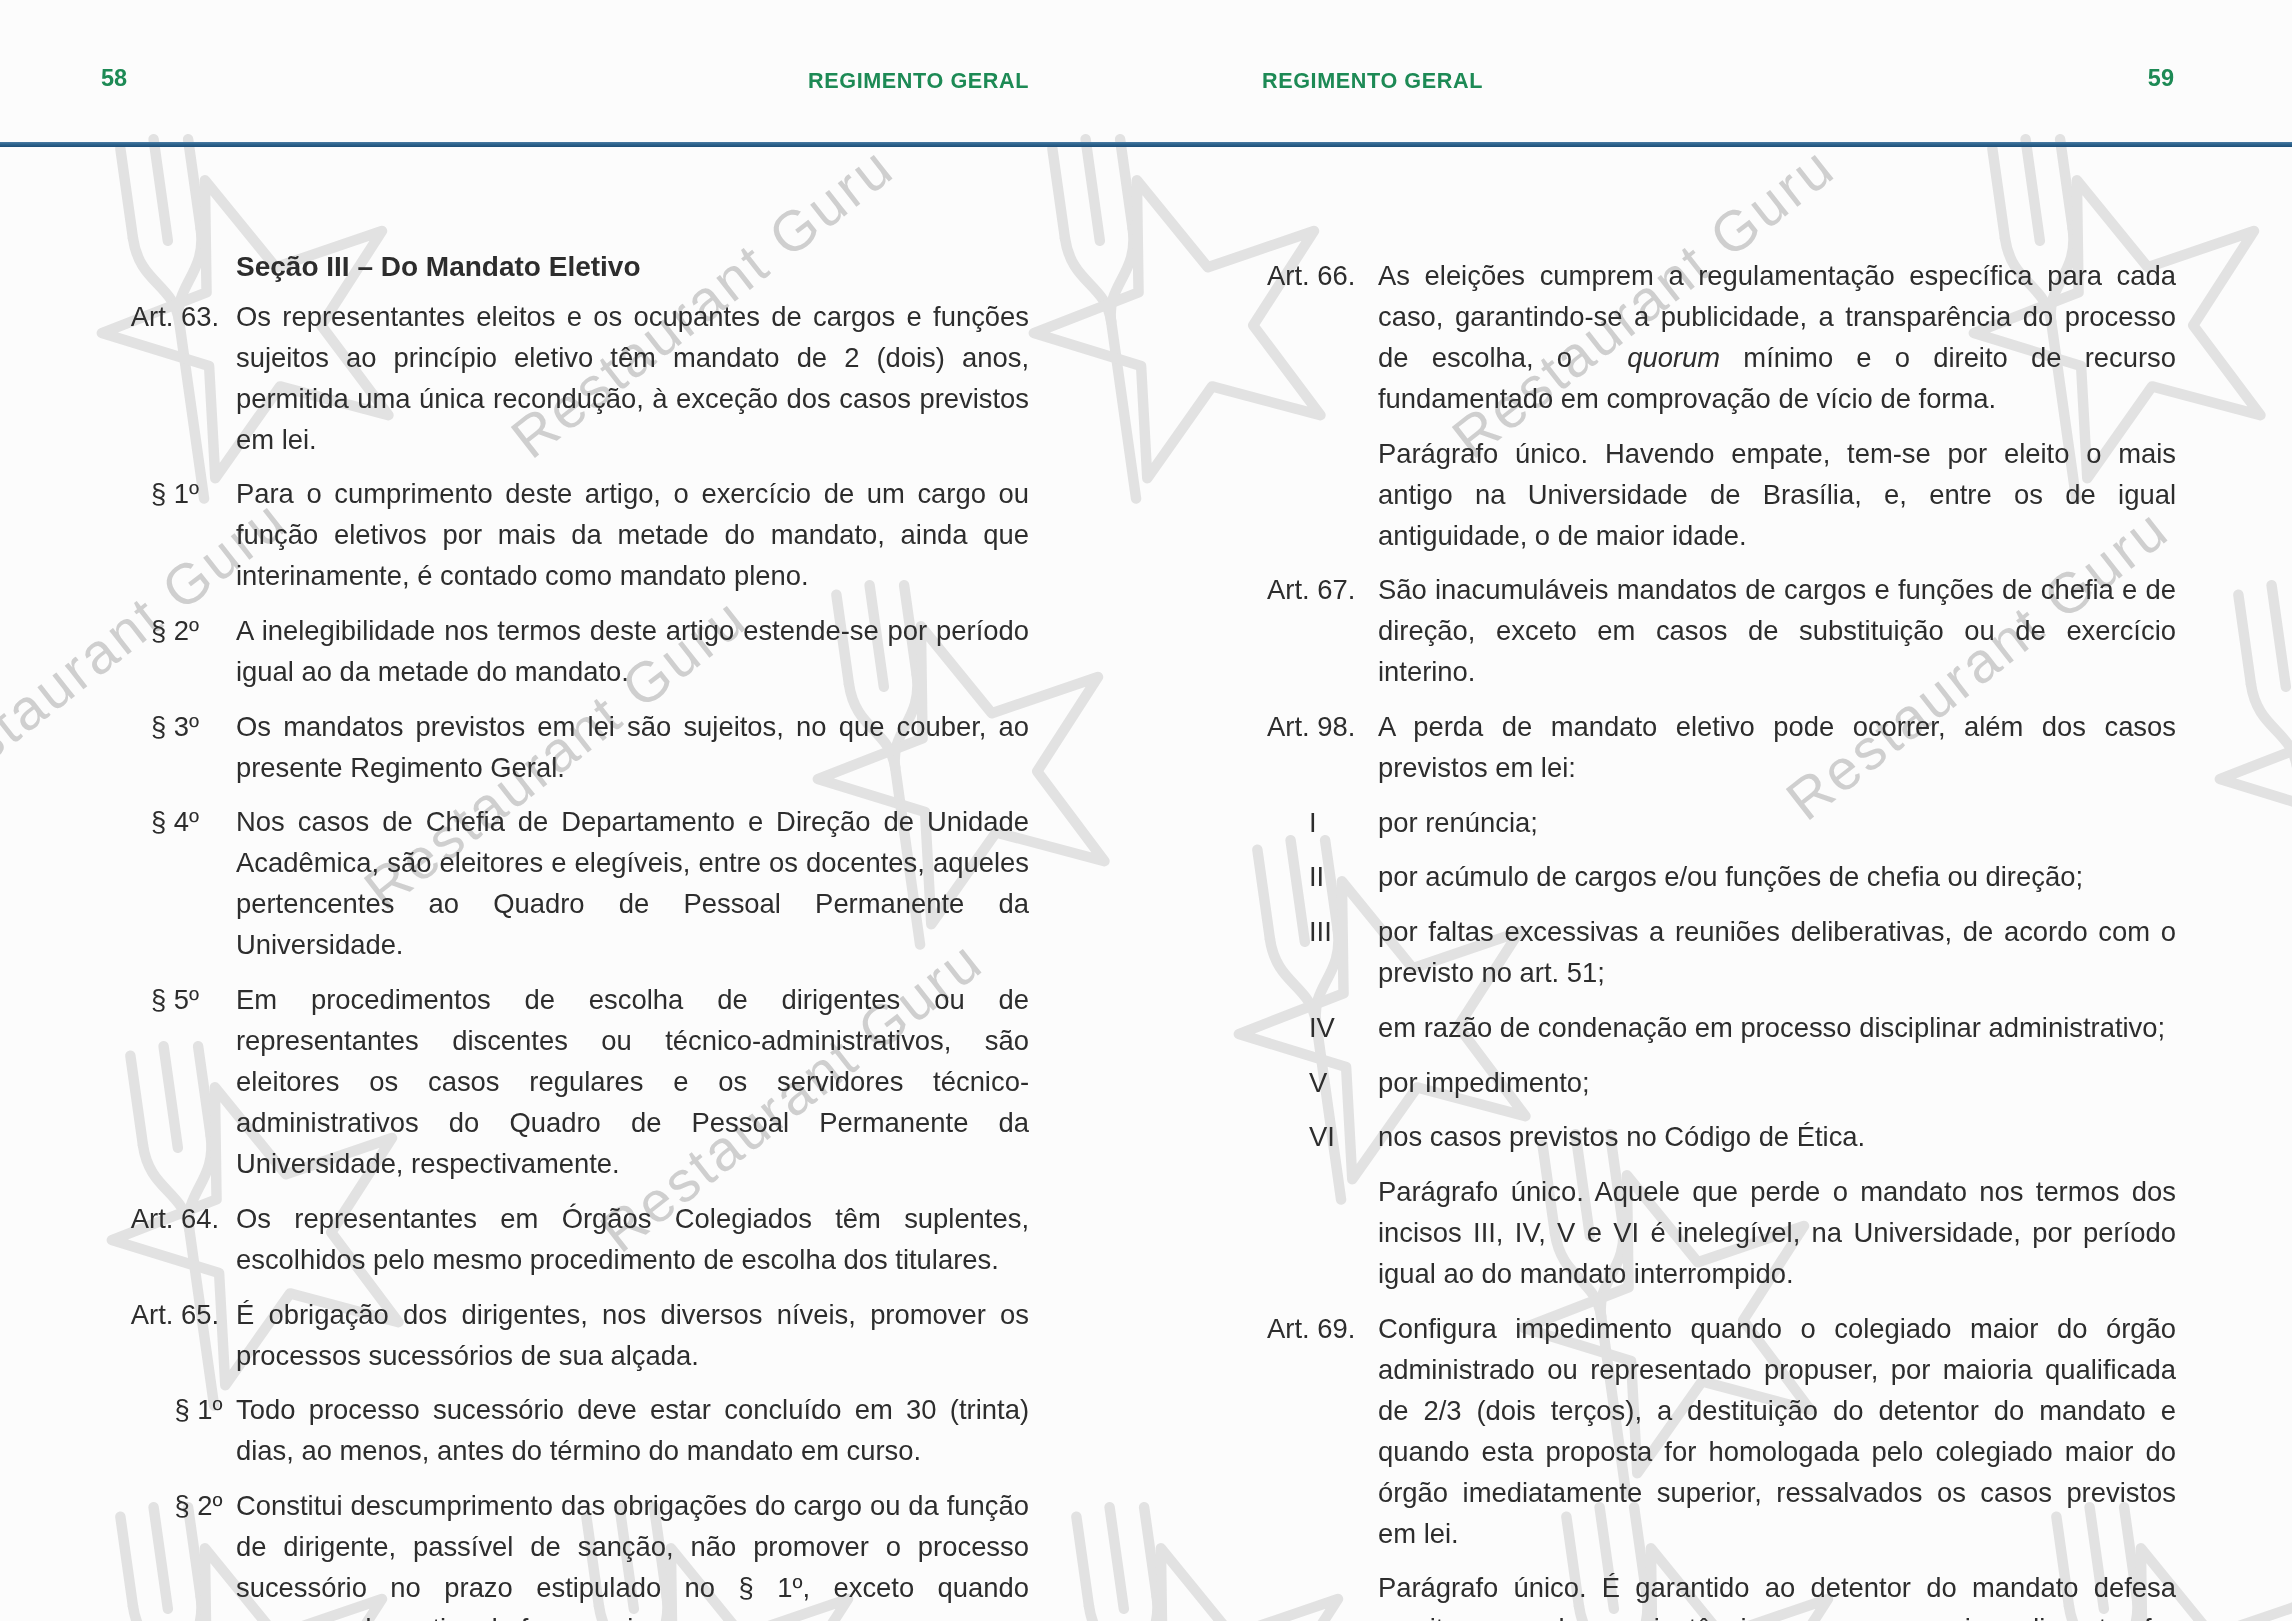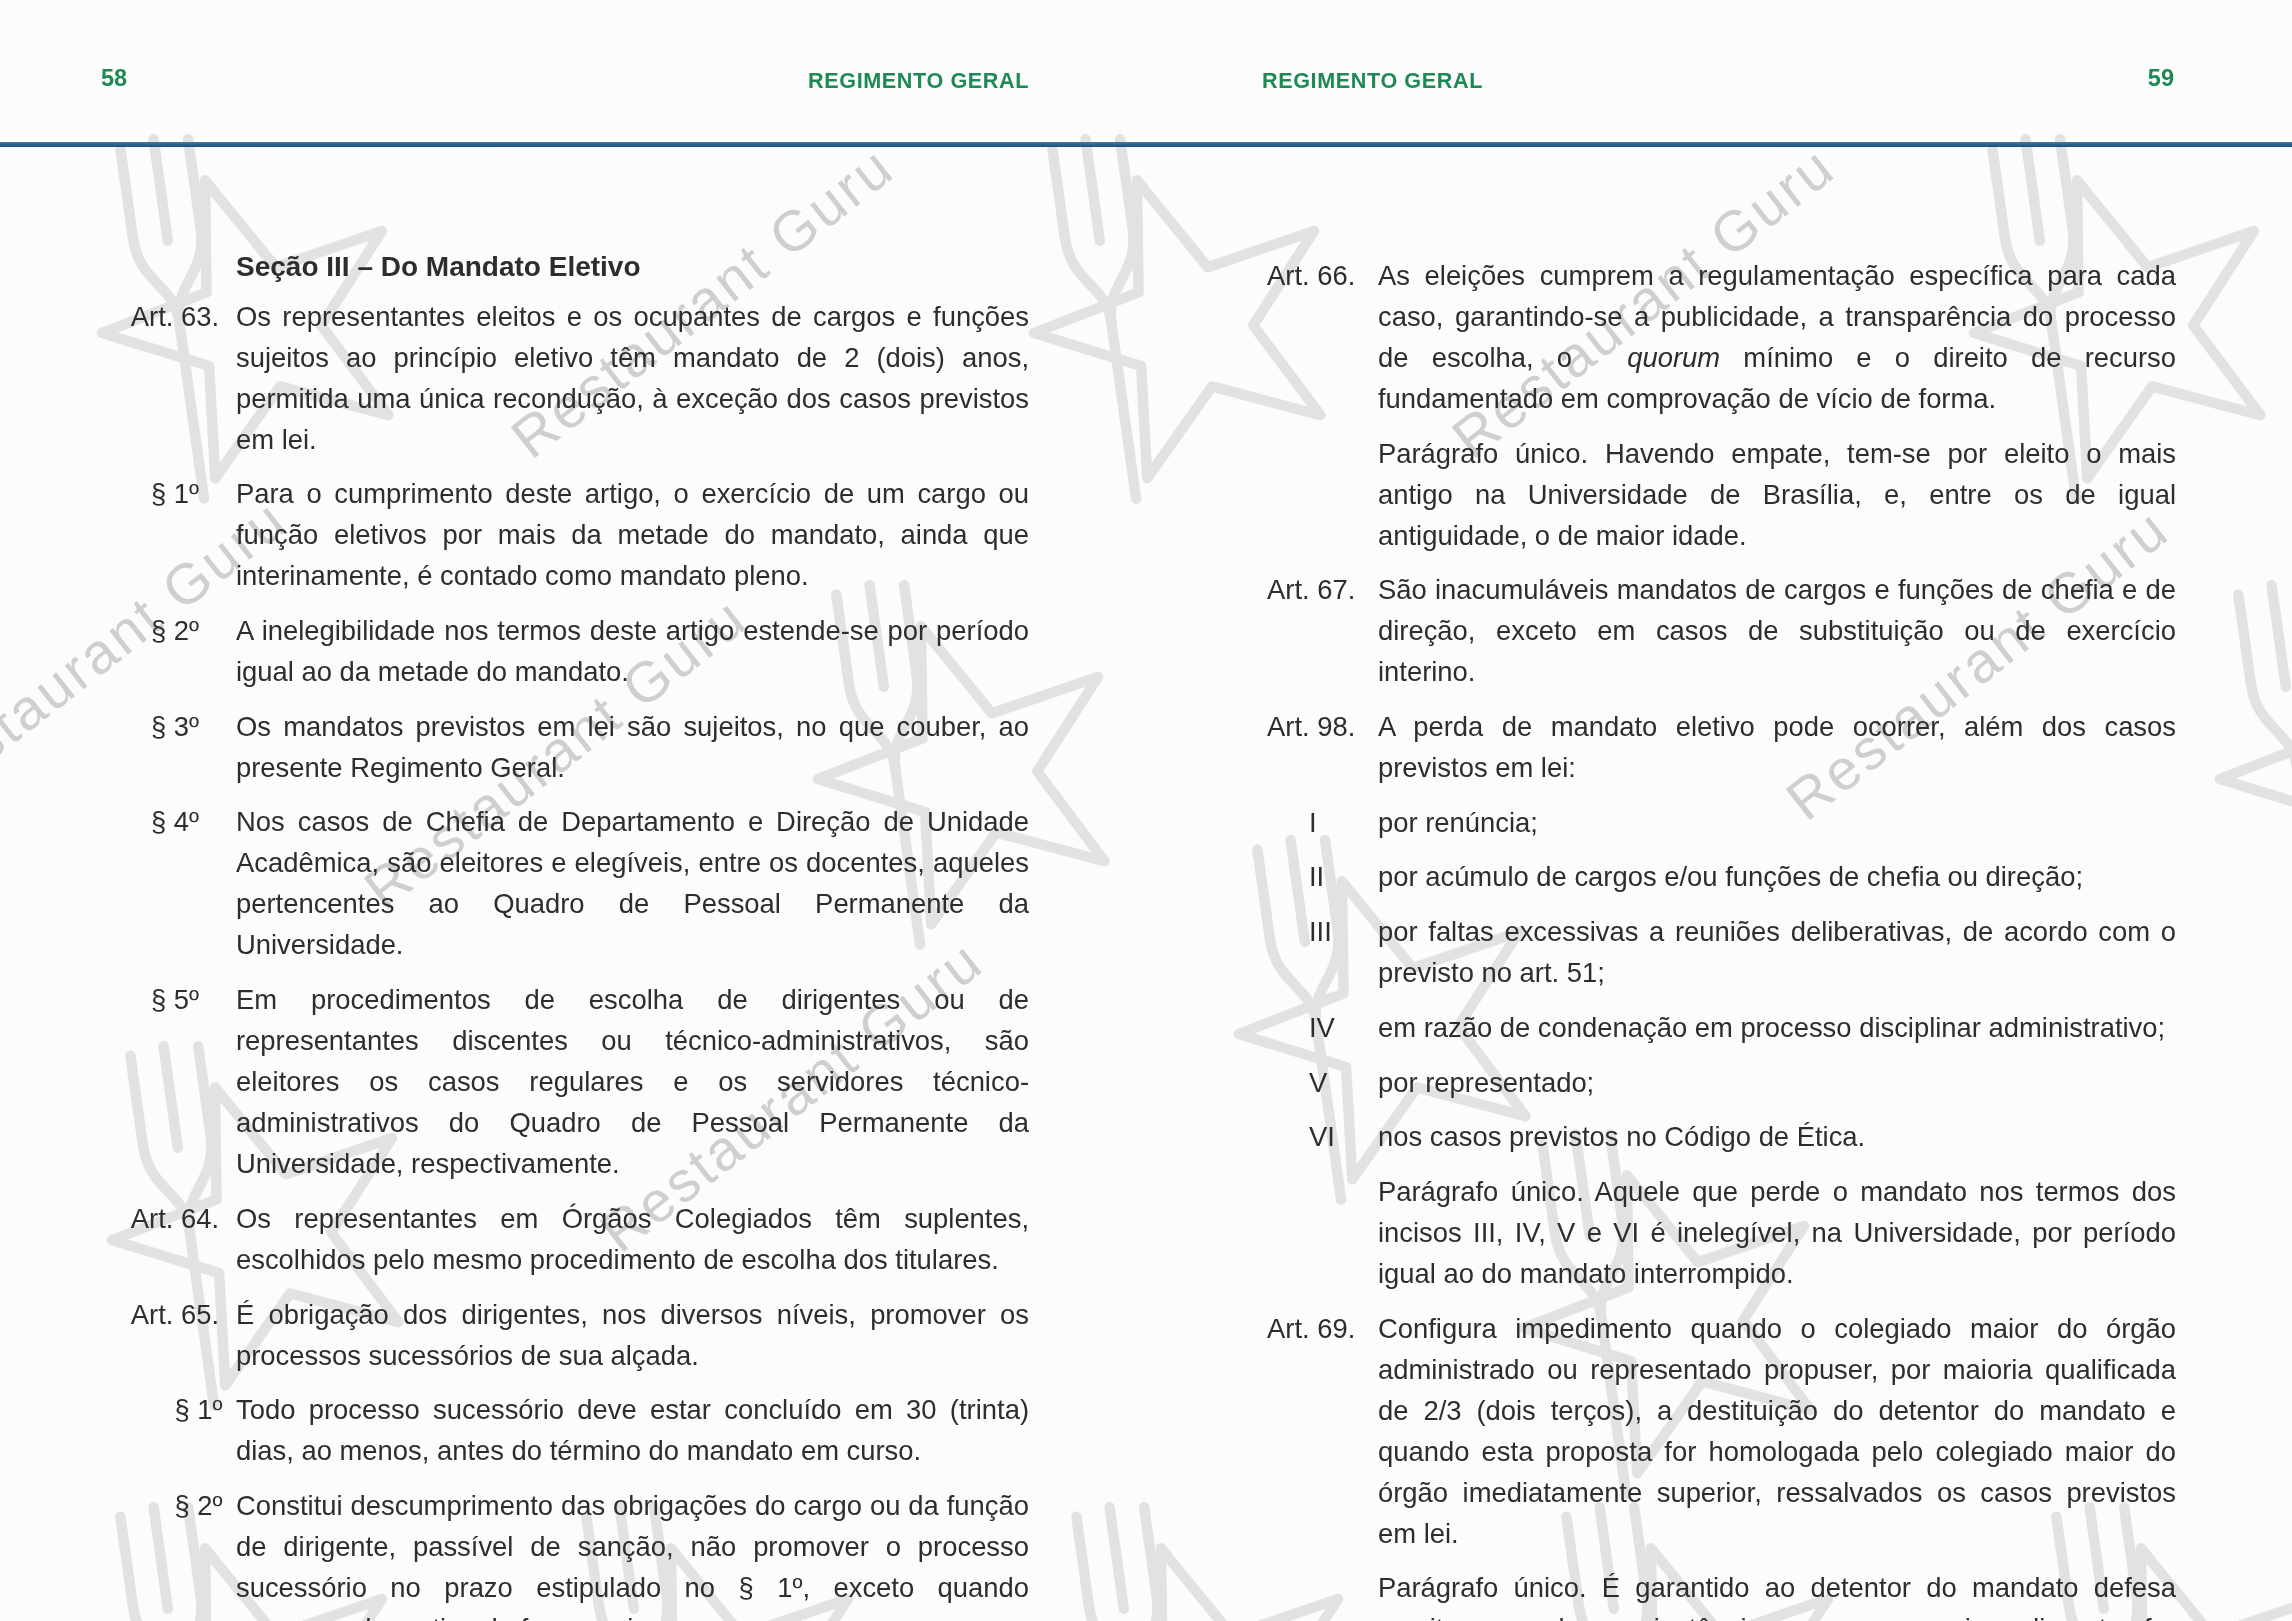--- a/index.html
+++ b/index.html
@@ -305,21 +305,21 @@
         <div class="item indent">
           <span class="label">III</span>
           <div class="text">por faltas excessivas a reuniões deliberativas, de acordo com o previsto no art. 51;</div>
         </div>
         <div class="item indent">
           <span class="label">IV</span>
           <div class="text">em razão de condenação em processo disciplinar administrativo;</div>
         </div>
         <div class="item indent">
           <span class="label">V</span>
-          <div class="text">por representado;</div>
+          <div class="text">por impedimento;</div>
         </div>
         <div class="item indent">
           <span class="label">VI</span>
           <div class="text">nos casos previstos no Código de Ética.</div>
         </div>
         <div class="item">
           <span class="label"></span>
           <div class="text">Parágrafo único. Aquele que perde o mandato nos termos dos incisos III, IV, V e VI é inelegível, na Universidade, por período igual ao do mandato interrompido.</div>
         </div>
         <div class="item">

